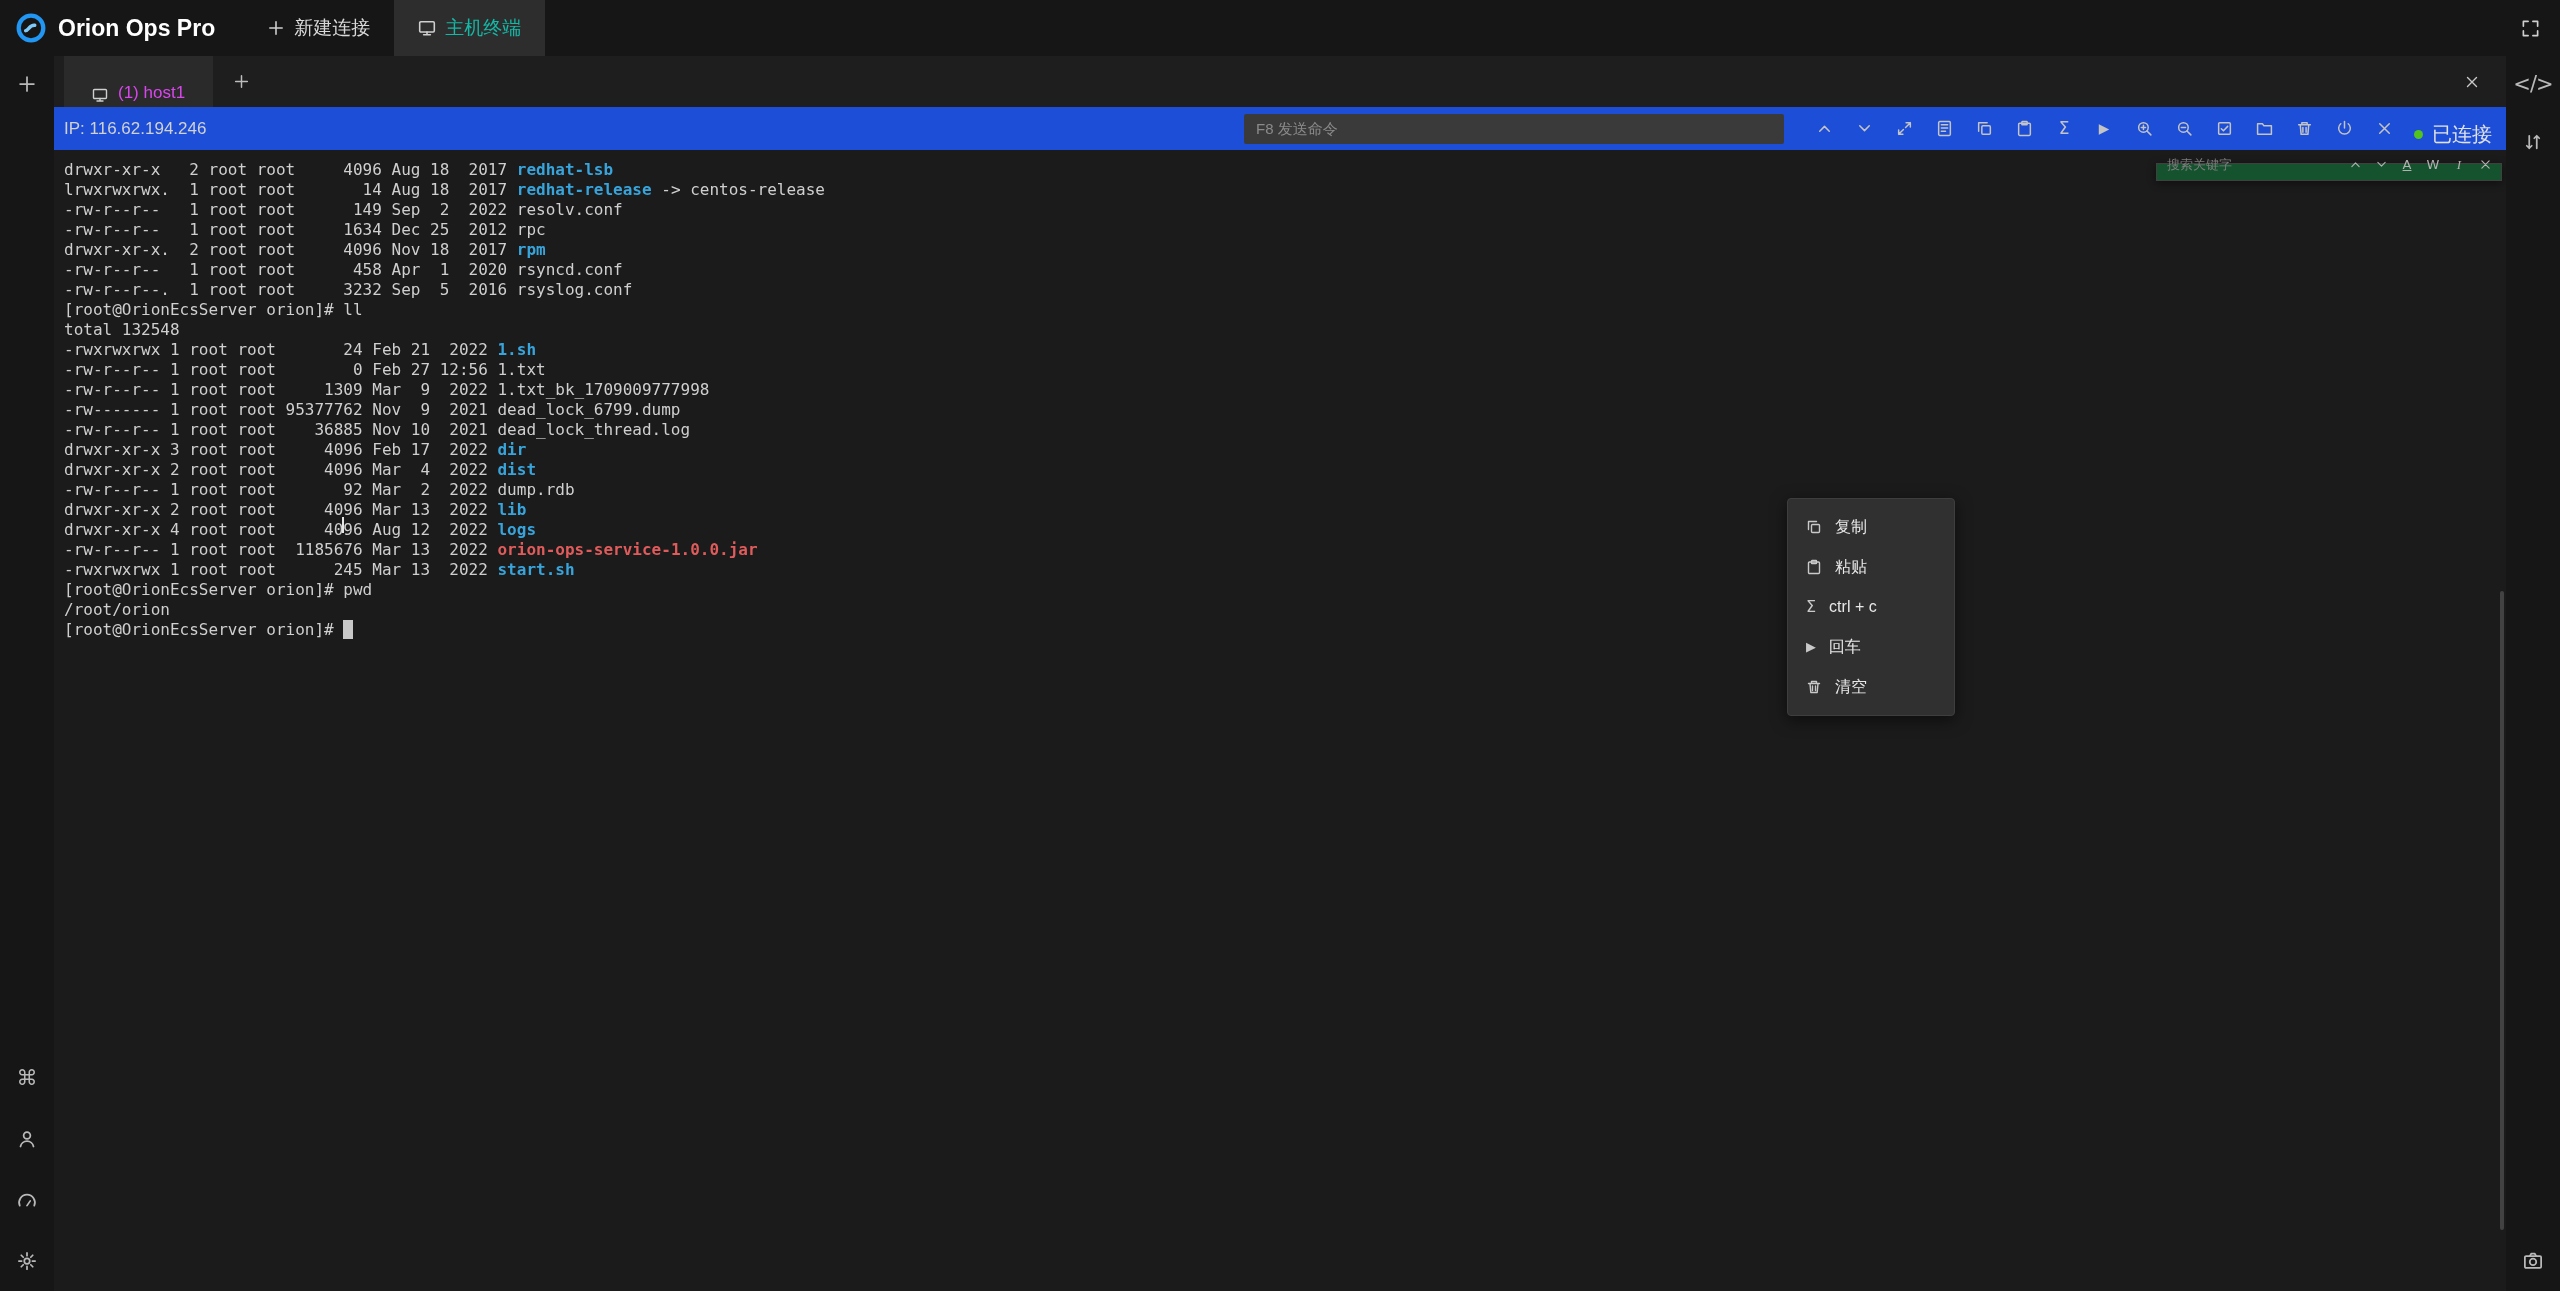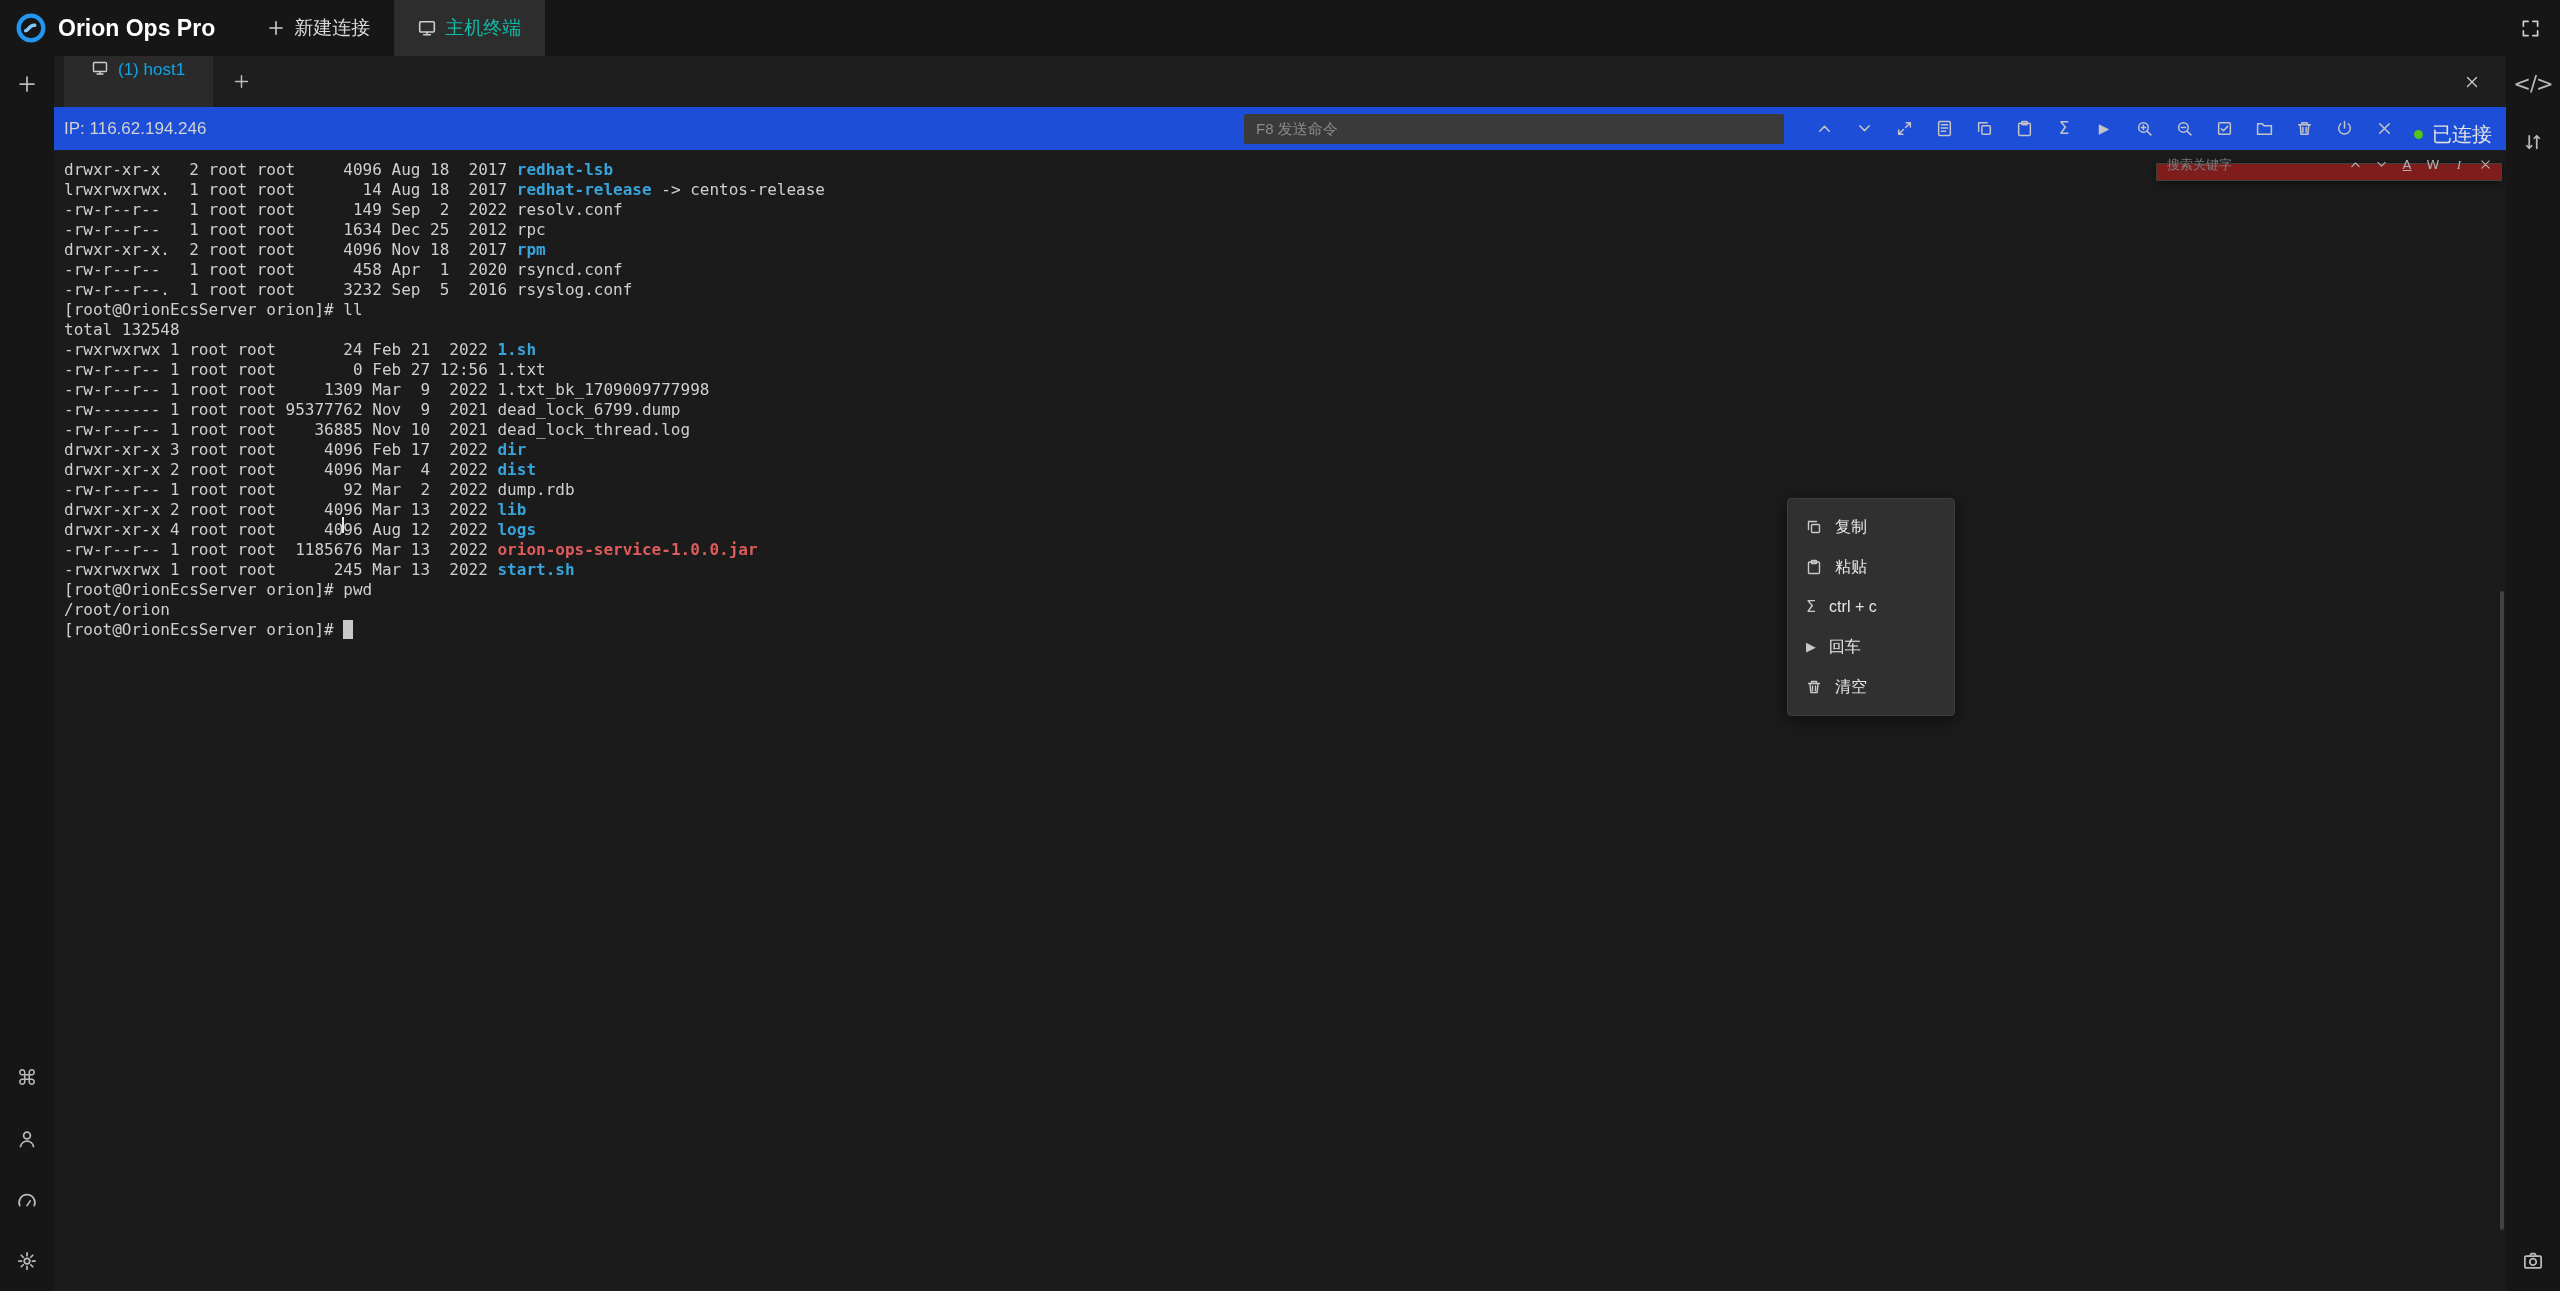--- a/index.html
+++ b/index.html
@@ -31,21 +31,21 @@
   .side-bottom{margin-top:auto;display:flex;flex-direction:column;gap:33px;align-items:center;}
   .sidebtn{font-size:20px;color:#b9b9b9;width:28px;height:28px;}
   .sidebtn .glyph{font-size:21px;}
   .g-code{font-size:14px;letter-spacing:-1px;white-space:nowrap;}
 
   .center{flex:1;display:flex;flex-direction:column;min-width:0;}
 
   
   .tabstrip{flex:0 0 51px;background:#1e1e1e;display:flex;align-items:center;}
   .tabs{display:flex;height:100%;padding-left:10px;}
-  .tab{display:flex;align-items:flex-start;gap:10px;padding:4px 28px;font-size:17px;color:#0ea5e9;background:#2a2a2a;cursor:pointer;}
+  .tab{display:flex;align-items:flex-end;gap:10px;padding:4px 28px;font-size:17px;color:#d946ef;background:#2a2a2a;cursor:pointer;}
   .tab .ic{font-size:16px;color:#cfcfcf;}
   .newtab{margin-left:20px;font-size:17px;color:#bdbdbd;cursor:pointer;display:flex;}
   .closeall{margin-left:auto;margin-right:26px;font-size:16px;color:#c9c9c9;cursor:pointer;display:flex;}
 
   
   .toolbar{flex:0 0 43px;background:#1d4ed8;display:flex;align-items:center;padding:0 4px 0 10px;}
   .ip{font-size:17px;color:#d2d2d2;white-space:nowrap;}
   .cmdinput{margin-left:auto;width:540px;height:30px;background:#3a3a3a;border:none;border-radius:2px;color:#ddd;font-size:15px;padding:0 12px;outline:none;}
   .cmdinput::placeholder{color:#8a8a8a;}
   .tbtns{display:flex;gap:12px;margin-left:26px;}
@@ -57,21 +57,21 @@
   .terminal{flex:1;position:relative;background:#1b1b1b;min-height:0;overflow:hidden;}
   .tlines{padding:10px 0 0 10px;font-family:"DejaVu Sans Mono","Liberation Mono",monospace;font-size:16px;line-height:20px;color:#cfcfcf;}
   .tline{white-space:pre;}
   .tline .dir{color:var(--dir);font-weight:bold;}
   .tline .archive{color:var(--archive);font-weight:bold;}
   .tline .block{background:#c8c8c8;}
   .ibeam{display:inline-block;width:0;position:relative;}
   .ibeam::after{content:"";position:absolute;left:-1px;top:2px;width:2px;height:16px;background:#e6e6e6;}
 
   
-  .searchbox{position:absolute;top:13px;right:4px;width:346px;height:17px;background:#7f1d1d;border:1px solid #404040;display:flex;align-items:center;padding:0 6px 16px 10px;box-shadow:0 2px 8px rgba(0,0,0,.45);}
+  .searchbox{position:absolute;top:13px;right:4px;width:346px;height:17px;background:#14532d;border:1px solid #404040;display:flex;align-items:center;padding:0 6px 16px 10px;box-shadow:0 2px 8px rgba(0,0,0,.45);}
   .searchbox input{flex:1;min-width:0;background:transparent;border:none;outline:none;color:#ccc;font-size:13px;font-family:inherit;}
   .searchbox input::placeholder{color:#7d7d7d;}
   .sbtns{display:flex;gap:6px;}
   .sbtn{width:20px;height:20px;font-size:13px;color:#b2b2b2;}
 
   
   .ctxmenu{position:absolute;left:1733px;top:348px;width:168px;background:#303030;border:1px solid #3e3e3e;border-radius:4px;padding:8px 0;box-shadow:0 4px 16px rgba(0,0,0,.55);}
   .ctxitem{height:40px;display:flex;align-items:center;gap:13px;padding:0 18px;font-size:16px;color:#e8e8e8;cursor:pointer;}
   .ctxitem .ic{font-size:16px;color:#c9c9c9;}
 

